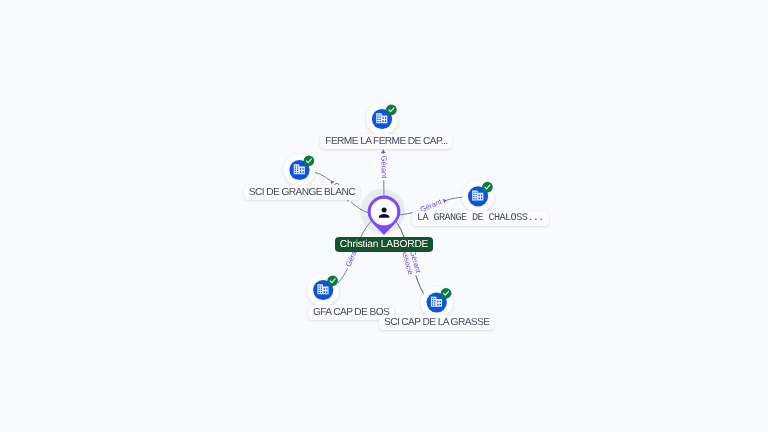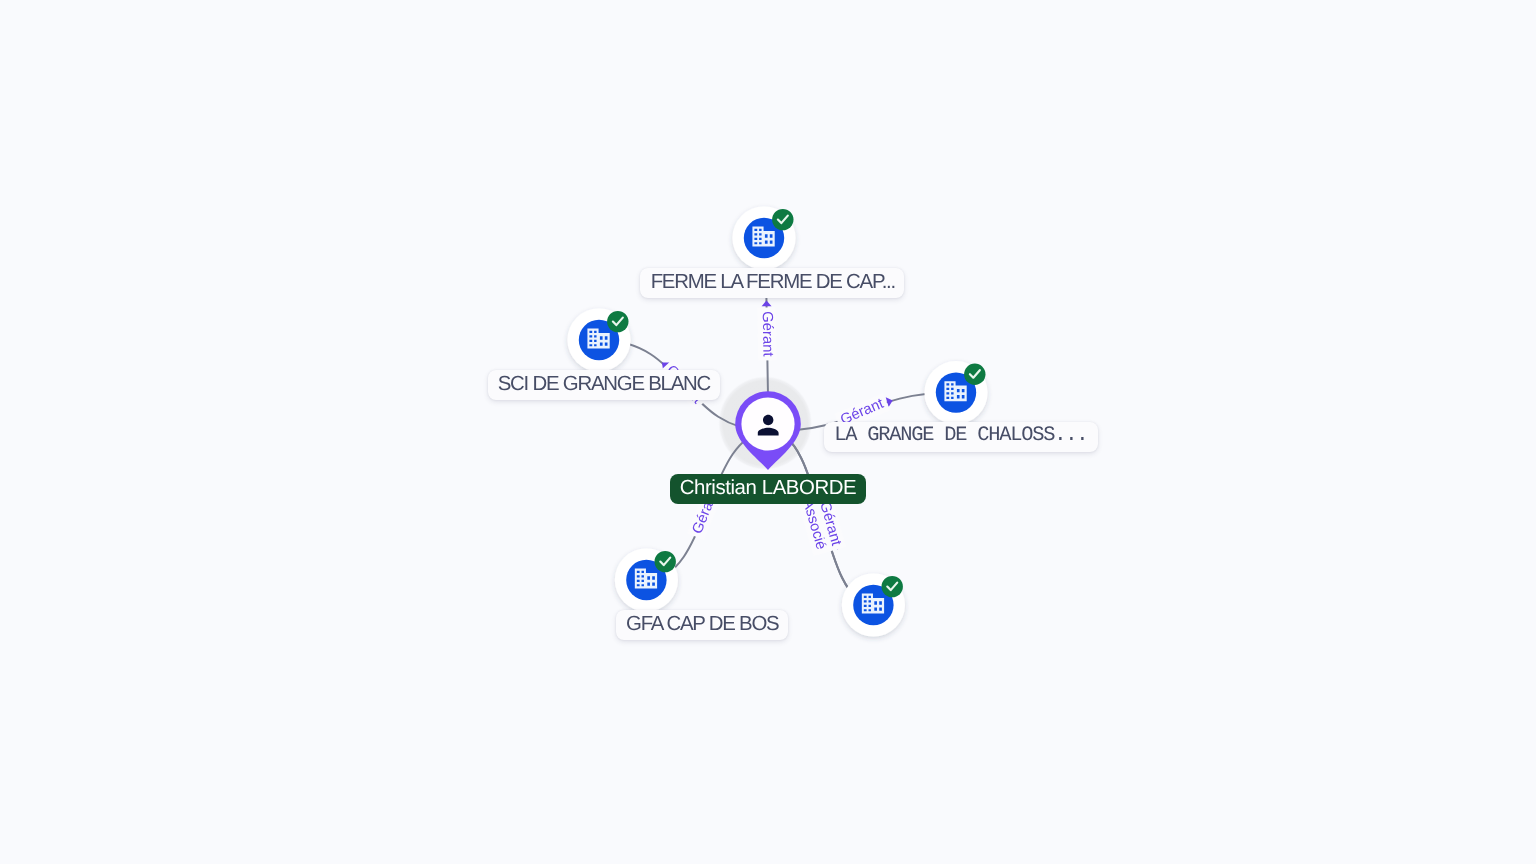--- a/index.html
+++ b/index.html
@@ -177,14 +177,15 @@
           <path d="M 443.65 293.3 L 445.34999999999997 295.05 L 448.59999999999997 291.3" stroke="#e8f6ec" stroke-width="1.1" fill="none" stroke-linecap="round" stroke-linejoin="round"></path>
         </g>
       </g>
   </svg>
   <div id="label-layer">
       <div class="plabel" style="left: 334.836px; top: 237px;">Christian LABORDE</div>
       <div class="nlabel" style="left: 320.32px; top: 134px;">FERME LA FERME DE CAP...</div>
       <div class="nlabel" style="left: 243.867px; top: 185px;">SCI DE GRANGE BLANC</div>
       <div class="nlabel" style="left: 412.07px; top: 211px; font-family: Liberation Mono, monospace;">LA GRANGE DE CHALOSS...</div>
       <div class="nlabel" style="left: 280px; top: 305px; margin-left: 28px;">GFA CAP DE BOS</div>
+      <div class="nlabel" style="left: 379.005px; top: 315px;">SCI CAP DE LA GRASSE</div>
     </div>
 </div>
 
 </body></html>

